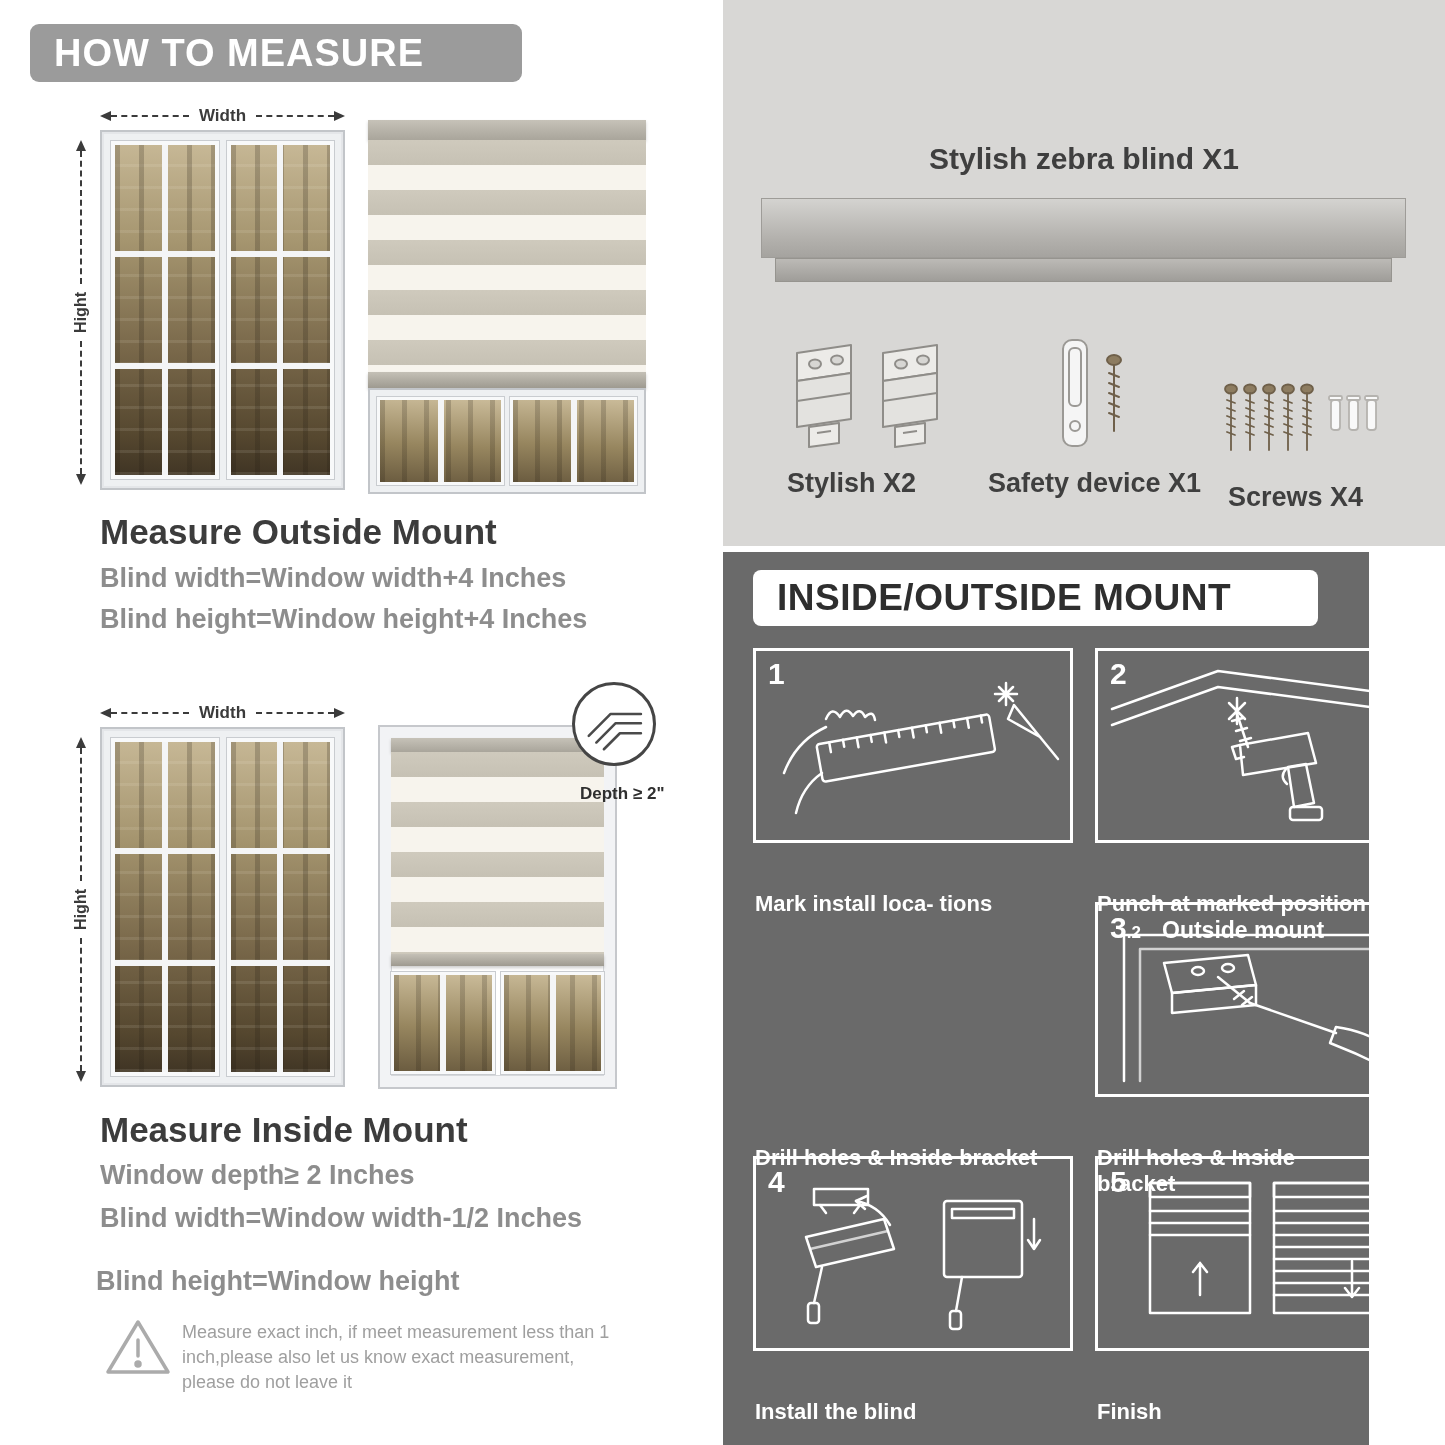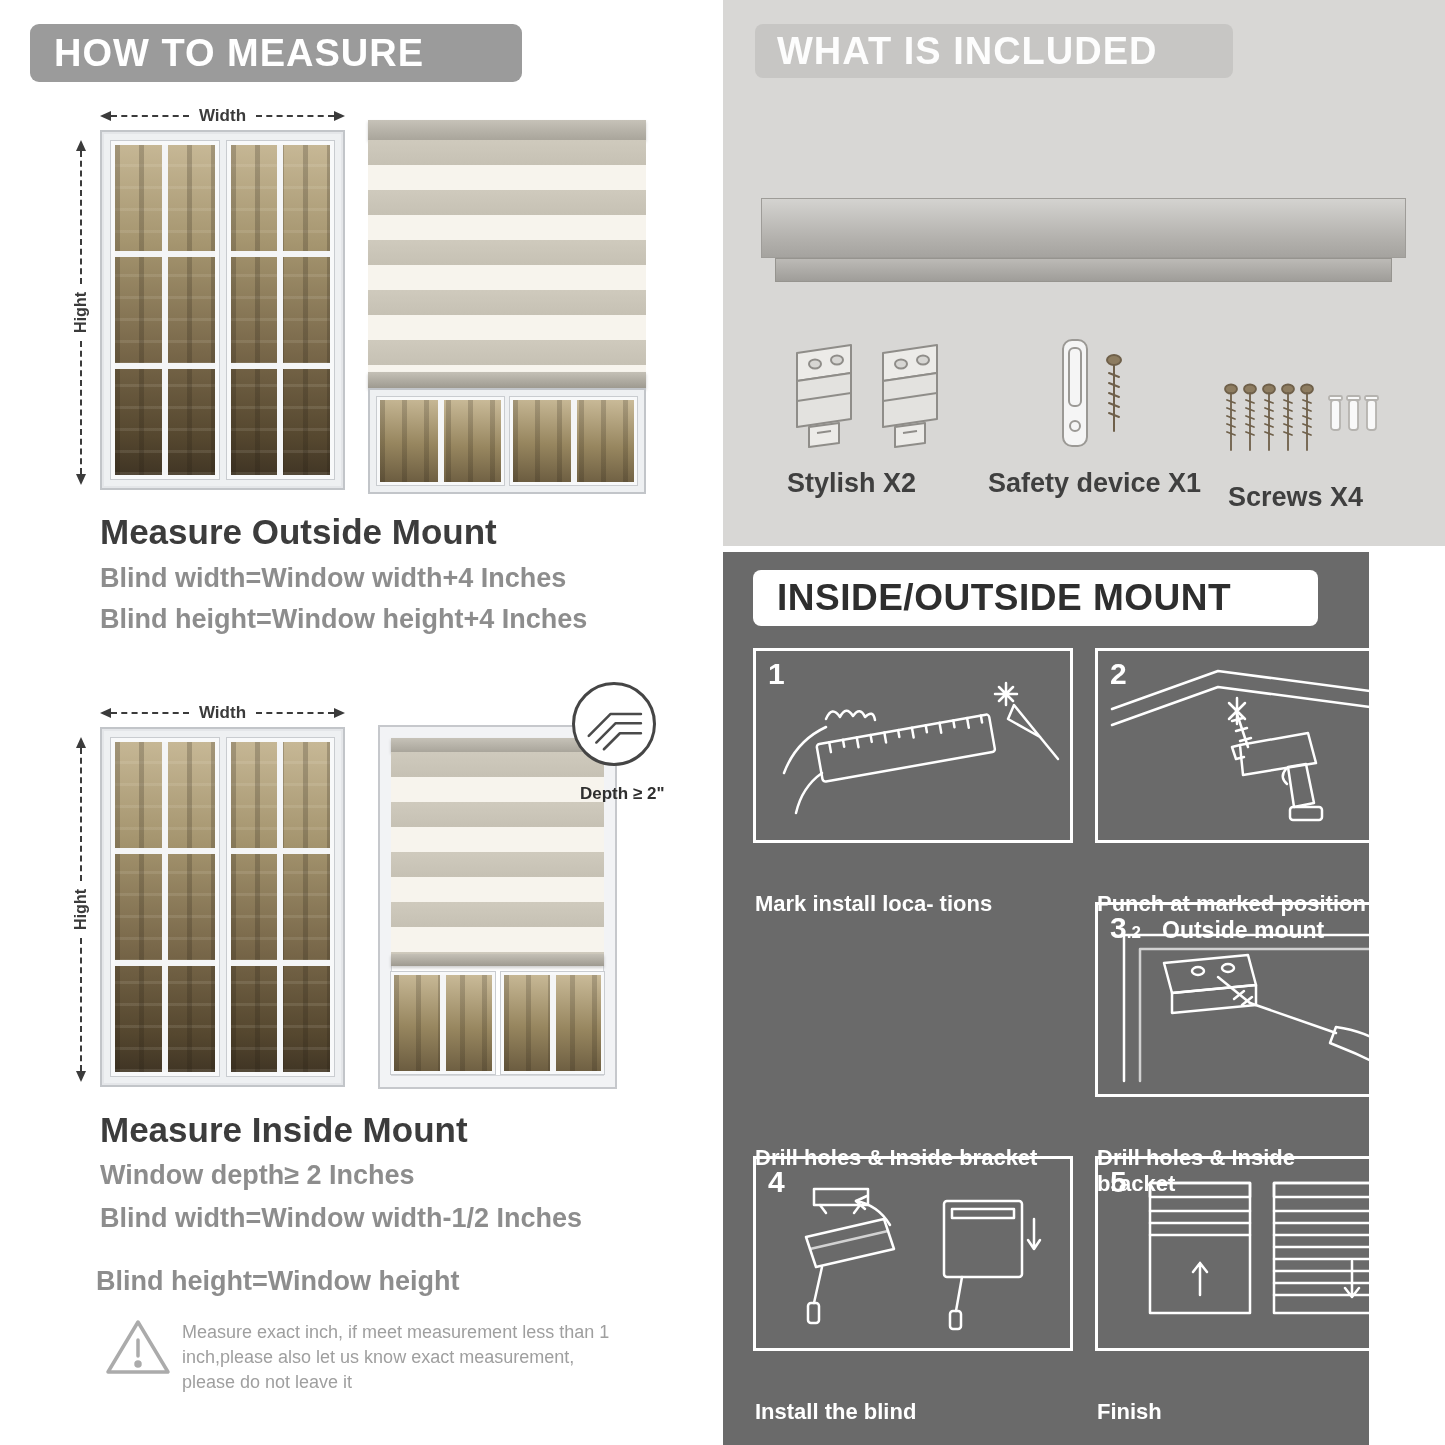--- a/index.html
+++ b/index.html
@@ -155,22 +155,22 @@
 <svg class="abs" style="left:103px; top:1316px;" width="70" height="64" viewBox="0 0 70 64">
   <g stroke="#ababab" stroke-width="3.5" fill="none" stroke-linejoin="round" stroke-linecap="round">
     <path d="M35 6 L65 56 L5 56 Z"></path>
     <path d="M35 24 L35 40"></path>
     <circle cx="35" cy="48" r="2" fill="#ababab"></circle>
   </g>
 </svg>
 <div class="abs warn-text" style="left:182px; top:1320px;">Measure exact inch, if meet measurement less than 1 inch,please also let us know exact measurement, please do not leave it</div>
 
 <div class="abs" id="included-panel">
-  <div class="abs light-badge" style="left:32px; top:24px; width:478px;">WHAT IS INCLUDED</div>
-
+
+  <div class="abs item-label" style="left:0; top:142px; width:722px; text-align:center; font-size:30px;">Stylish zebra blind X1</div>
 
   <div class="abs headrail-main" style="left:38px; top:198px; width:645px; height:60px;"></div>
   <div class="abs headrail-sub" style="left:52px; top:258px; width:617px; height:24px;"></div>
 
   <svg class="abs" style="left:64px; top:338px;" width="74" height="114" viewBox="0 0 74 112">
     <g stroke="#8f8d89" stroke-width="2" fill="#ecebe8" stroke-linejoin="round">
       <path d="M10 14 L64 6 L64 34 L10 42 Z"></path>
       <ellipse cx="28" cy="25" rx="6" ry="4.5" fill="#d7d6d3"></ellipse>
       <ellipse cx="50" cy="21" rx="6" ry="4.5" fill="#d7d6d3"></ellipse>
       <path d="M10 42 L64 34 L64 80 L10 88 Z" fill="#e3e2df"></path>

